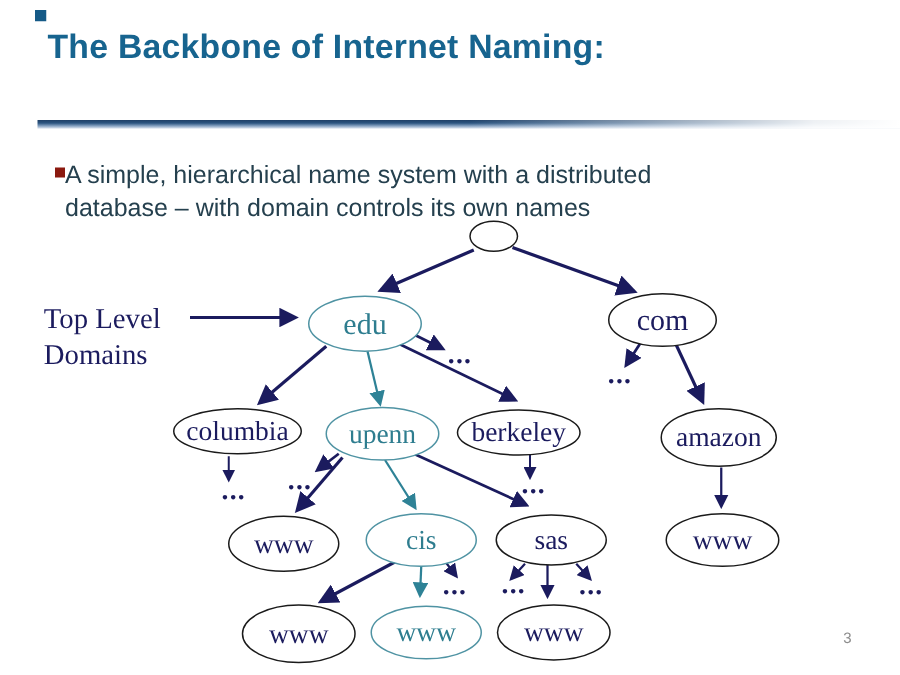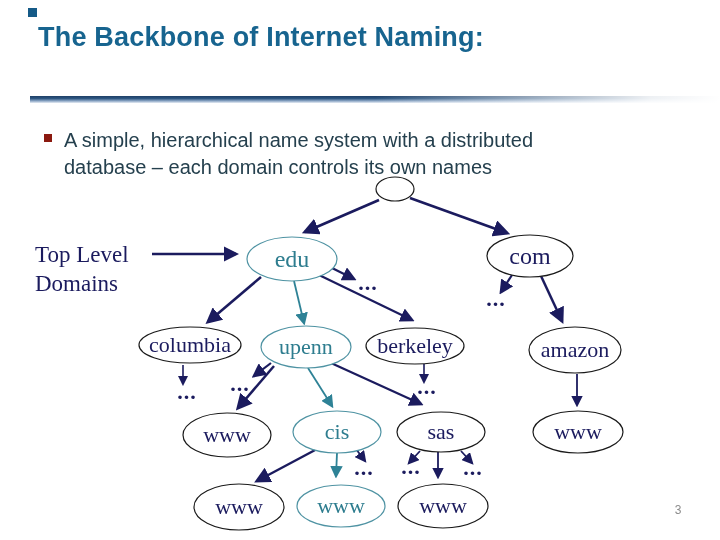--- a/index.html
+++ b/index.html
@@ -15,21 +15,21 @@
     position:absolute; left:38px; top:22px;
     font-size:27px; font-weight:bold; color:#17648f;
     line-height:31px; letter-spacing:0.2px;
   }
   .rule {
     position:absolute; left:30px; top:96px; width:690px; height:7px;
     background-image:
       linear-gradient(to right, rgba(255,255,255,0) 0%, rgba(255,255,255,0) 50%, rgba(255,255,255,0.92) 90%, #ffffff 100%),
       linear-gradient(to bottom, #1e3f66 0%, #2c5580 35%, #8aa5c4 70%, #e6ecf4 100%);
   }
-  .bullet-row { position:absolute; left:44px; top:127px; display:flex; gap:12px; }
+  .bullet-row { position:absolute; left:44px; top:127px; display:flex; gap:0; }
   .bullet-square { width:8px; height:8px; background:#8b190f; margin-top:7px; flex:none; }
   .bullet-text { font-size:20px; line-height:27px; color:#25404e; }
   .diagram-svg { position:absolute; left:0; top:170px; }
   .diagram-svg text { font-family:"Liberation Serif", serif; }
   .node  { fill:#ffffff; stroke:#1a1a1a; stroke-width:1.2; }
   .tnode { fill:#ffffff; stroke:#4f93a3; stroke-width:1.2; }
   .n-text { fill:#1b1b5e; font-size:22px; text-anchor:middle; }
   .t-text { fill:#2e7d8f; font-size:22px; text-anchor:middle; }
   .big  { font-size:24px; }
   .dots { fill:#1b1b5e; font-size:22px; font-weight:bold; text-anchor:middle; letter-spacing:1px; }
@@ -51,21 +51,21 @@
   <div class="title">
     <div>The Backbone of Internet Naming:</div>
   </div>
 
   <div class="rule"></div>
 
   <div class="bullet-row">
     <div class="bullet-square"></div>
     <div class="bullet-text">
       <div>A simple, hierarchical name system with a distributed</div>
-      <div>database – each domain controls its own names</div>
+      <div>database – with domain controls its own names</div>
     </div>
   </div>
 
   <svg class="diagram-svg" width="720" height="370" viewBox="0 0 720 370">
     <defs>
       <marker id="ah-navy" viewBox="0 0 10 10" refX="8" refY="5" markerWidth="6.5" markerHeight="6.5" orient="auto-start-reverse">
         <path d="M0,0 L10,5 L0,10 z" fill="#1b1b5e"></path>
       </marker>
       <marker id="ah-teal" viewBox="0 0 10 10" refX="8" refY="5" markerWidth="7" markerHeight="7" orient="auto-start-reverse">
         <path d="M0,0 L10,5 L0,10 z" fill="#2e8296"></path>

